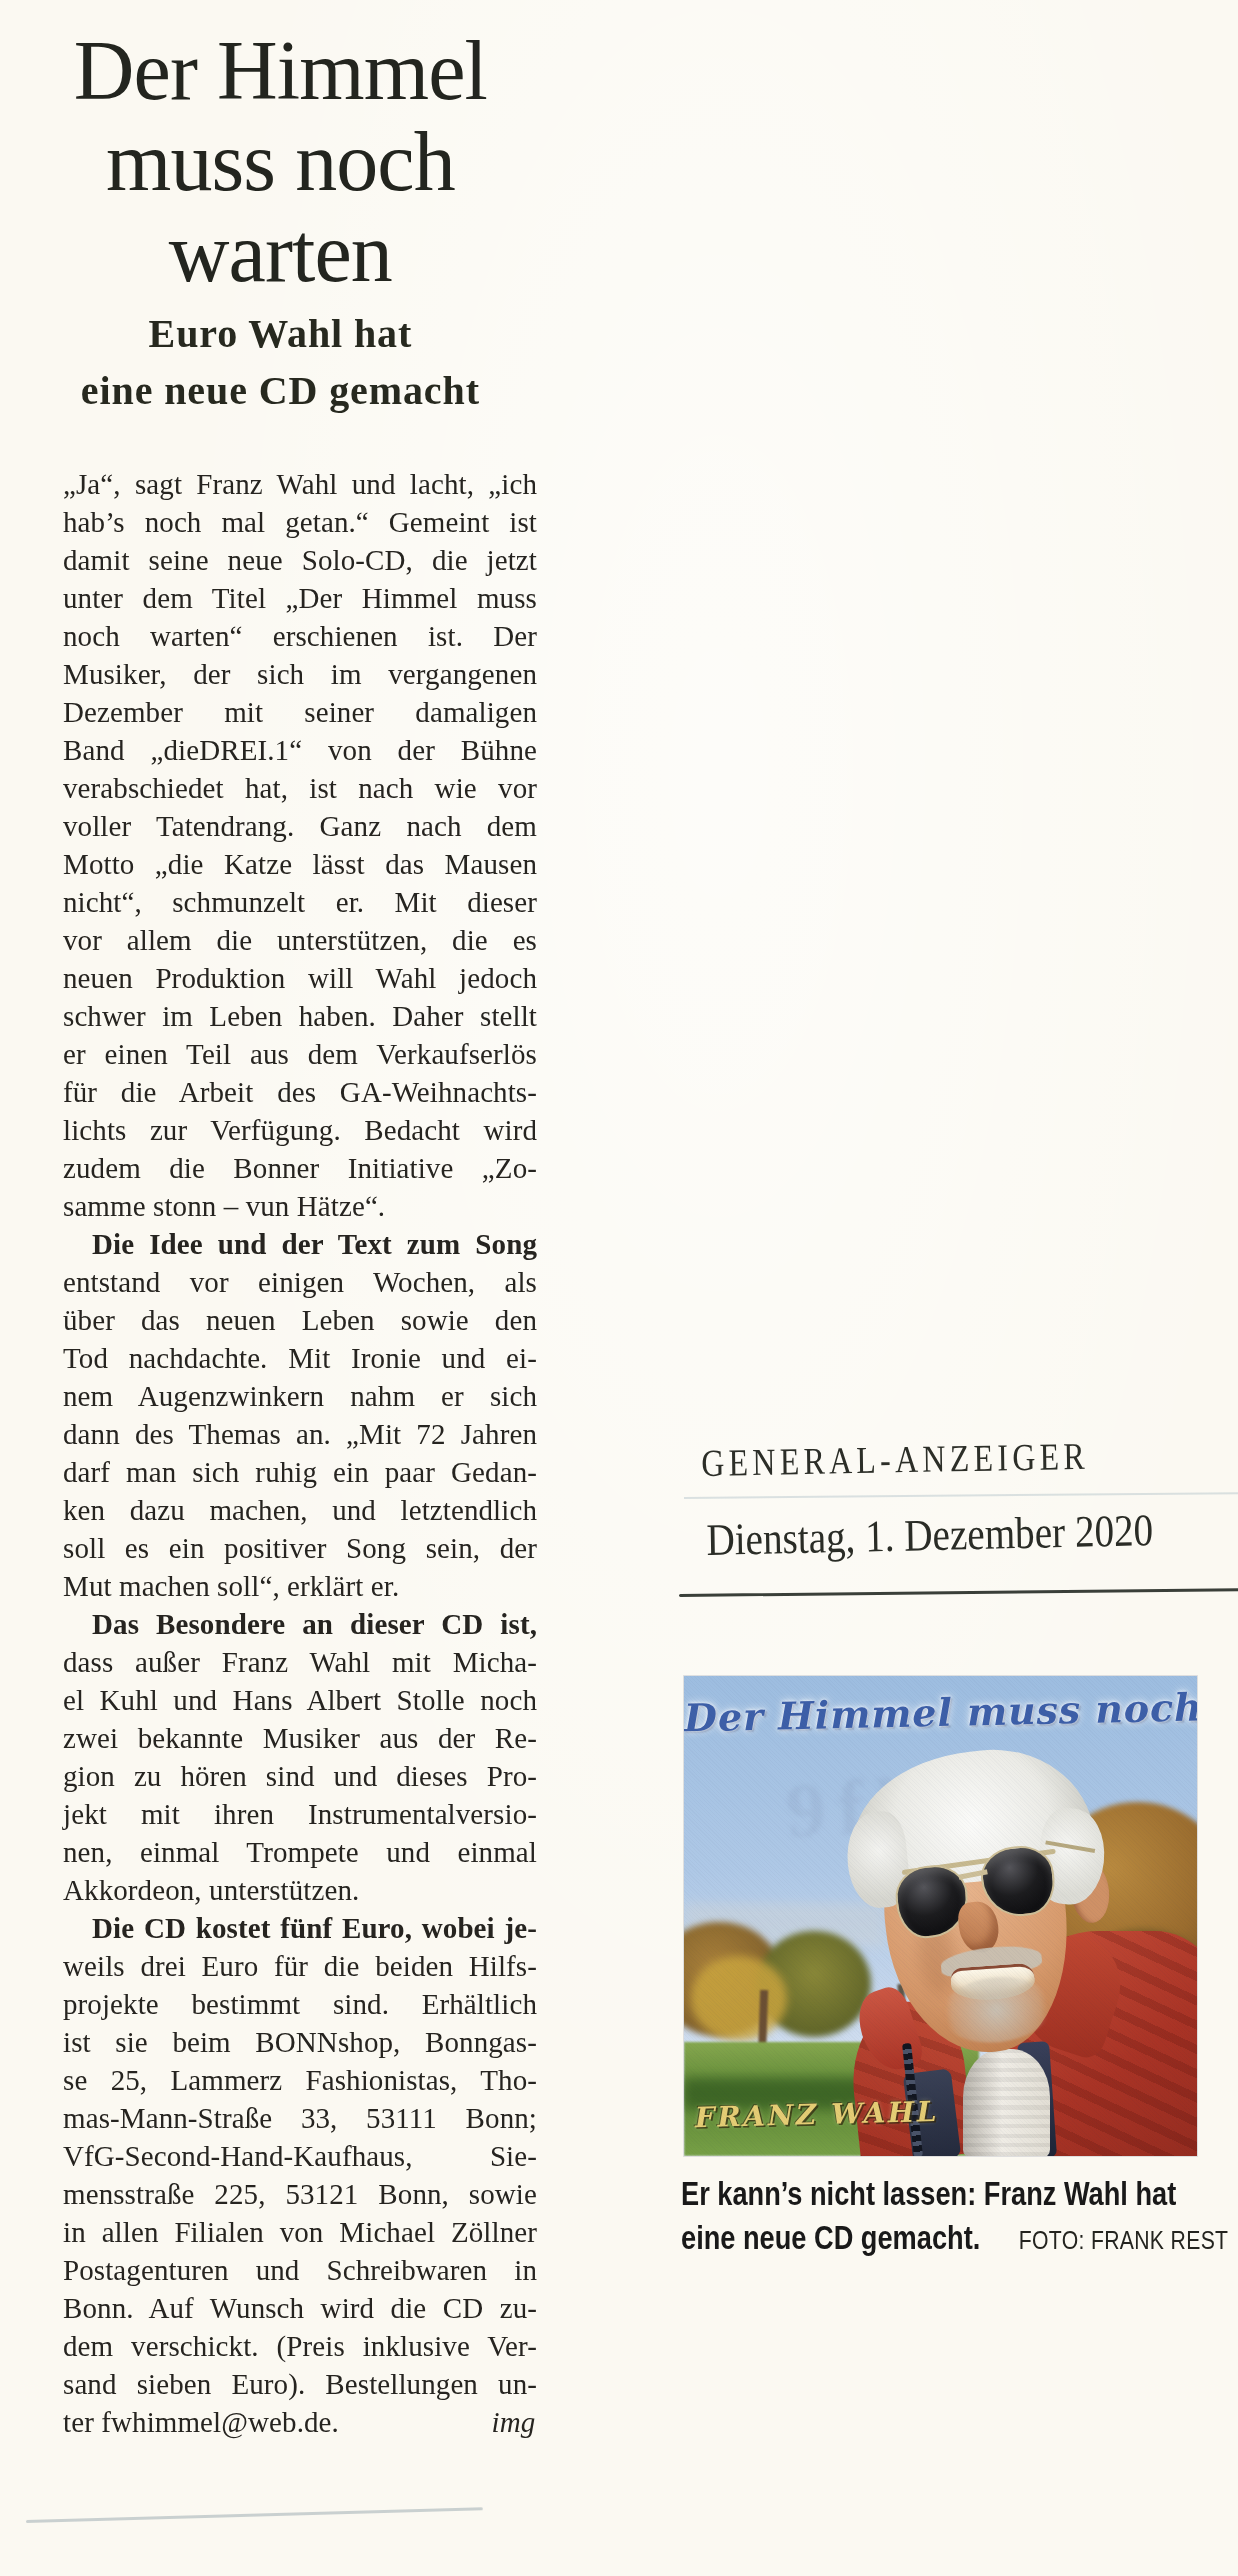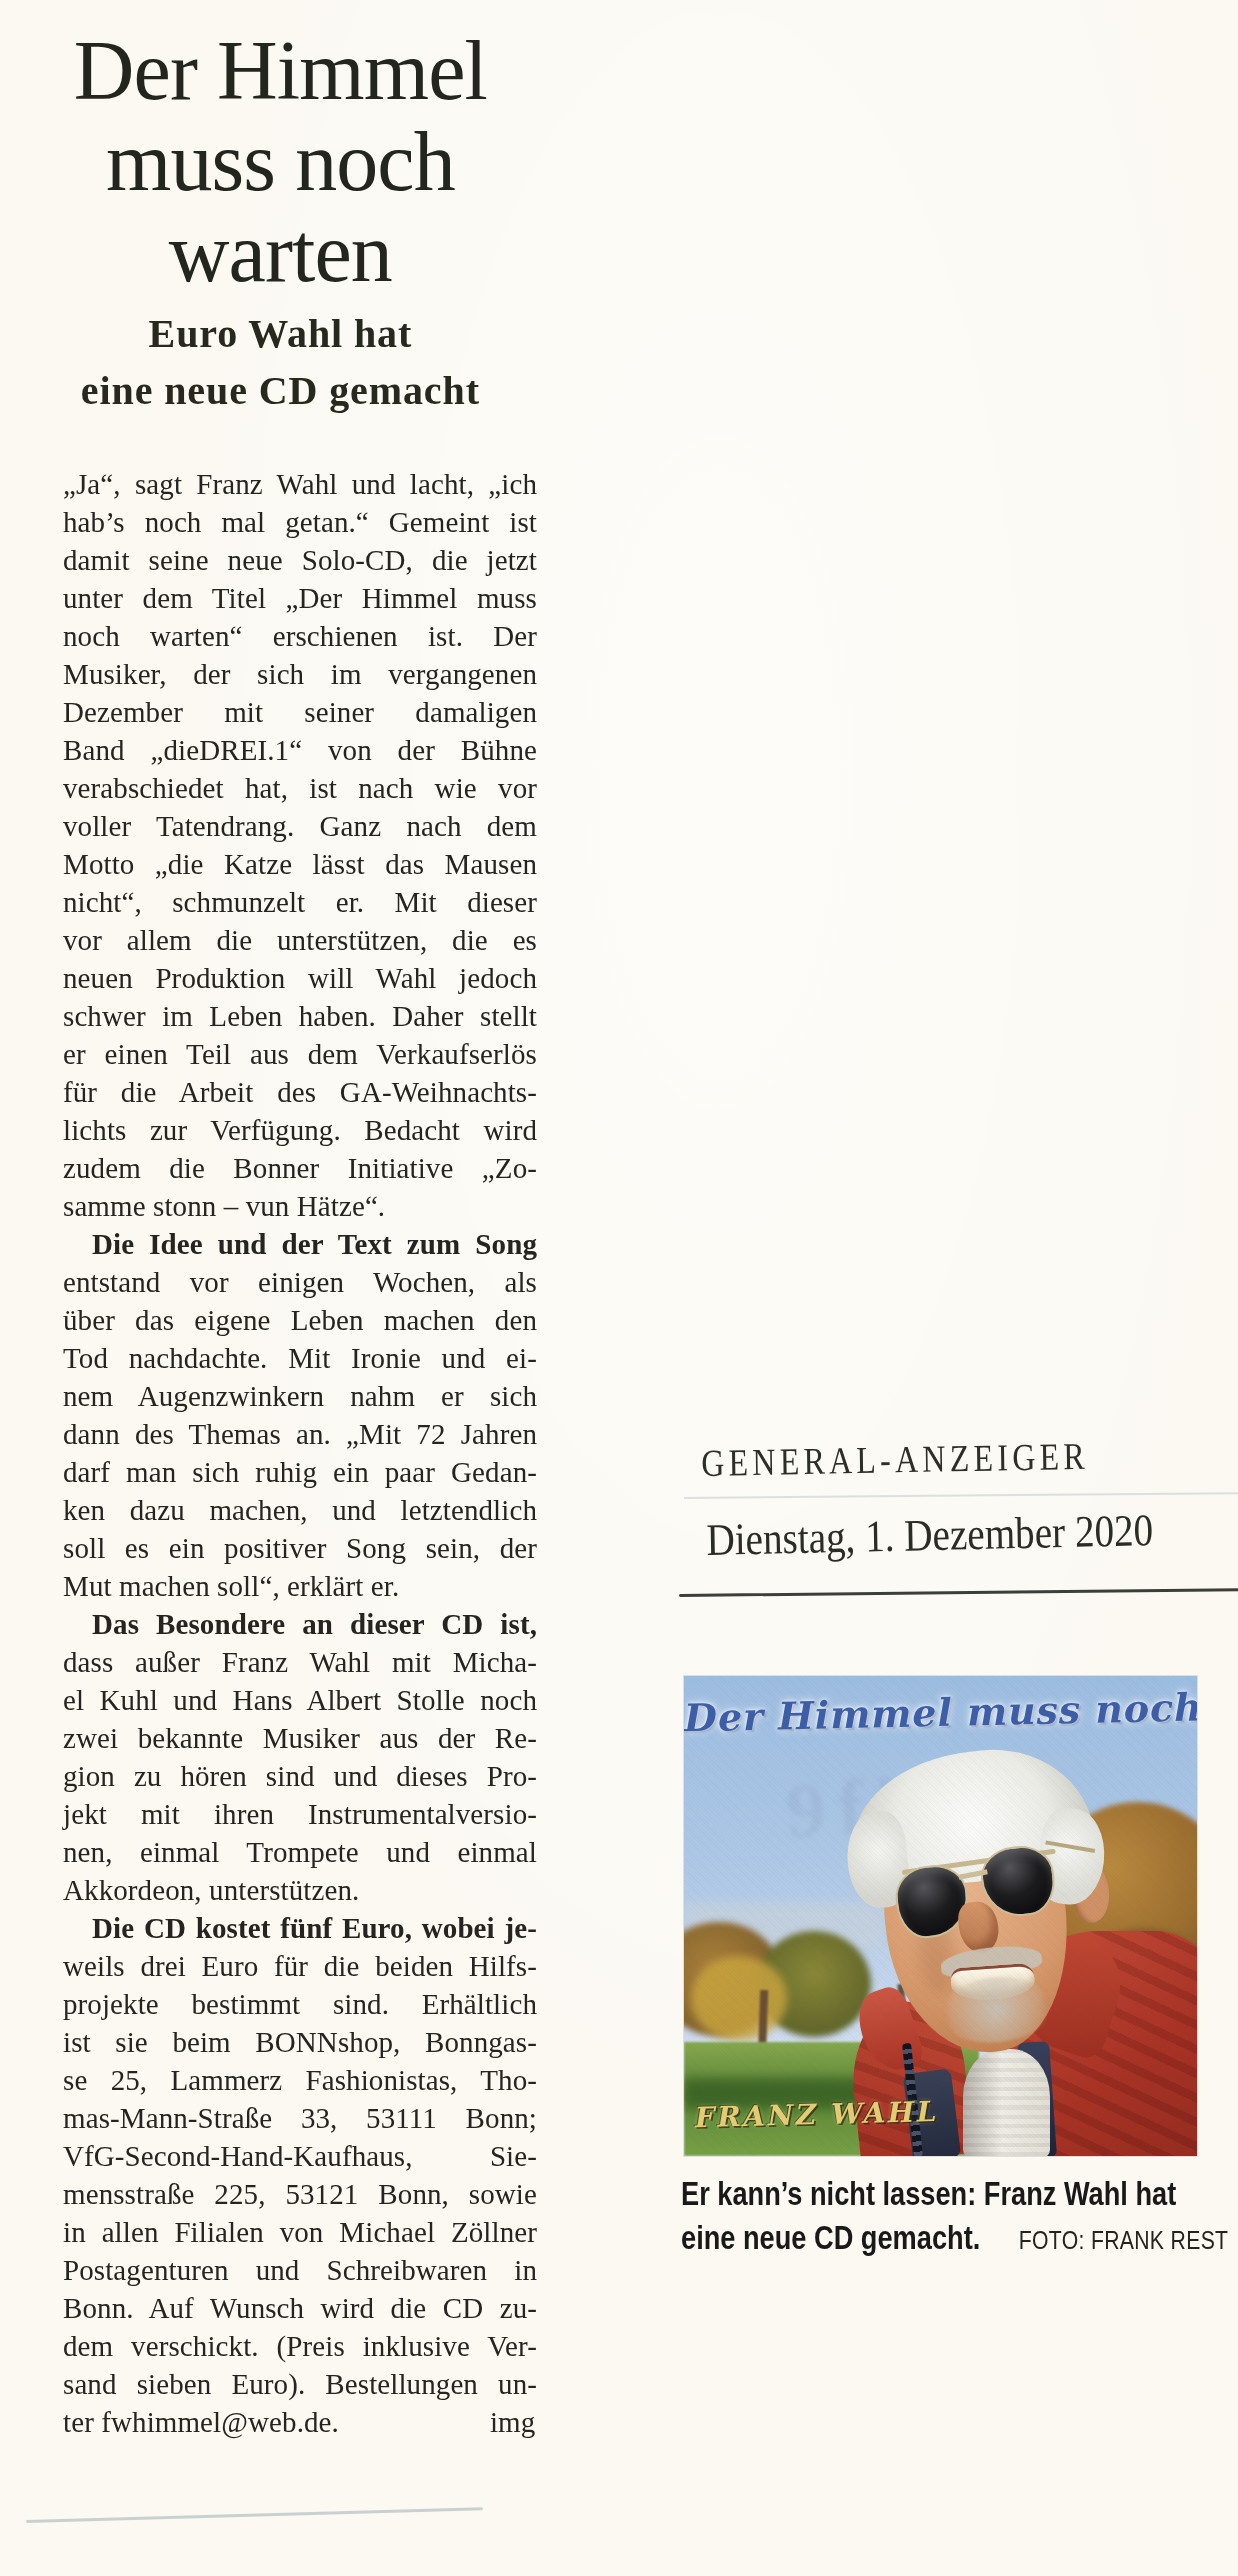--- a/index.html
+++ b/index.html
@@ -27,21 +27,21 @@
   }
   .article-body {
     position:absolute; left:19px; top:465px; width:518px;
     font-size:29px; line-height:38px; color:#262420;
     letter-spacing:0.1px;
   }
   .article-body .line { text-align:justify; text-align-last:justify; white-space:normal;margin-left:44px; }
   .article-body .line.last { text-align:left; text-align-last:left; }
   .para.indent .line:first-child { text-indent:29px;font-weight:bold; }
   .sigline { display:flex; justify-content:space-between; align-items:flex-start; }
-  .sigline .sig { padding-right:1.7px; }
+  .sigline .sig { font-style:italic; padding-right:1.7px; }
 
   
   .masthead-name {
     position:absolute; left:701px; top:1441px;
     font-size:38px; letter-spacing:5.1px; color:#2c2e28; white-space:nowrap;
     transform:scaleX(.84) rotate(-.9deg); transform-origin:left top;
   }
   .masthead-faintline {
     position:absolute; left:684px; top:1497px; width:555px; height:1.7px;
     background:rgba(140,165,178,.30); transform:rotate(-.5deg); transform-origin:left;
@@ -216,21 +216,21 @@
       <div class="line">schwer im Leben haben. Daher stellt</div>
       <div class="line">er einen Teil aus dem Verkaufserlös</div>
       <div class="line">für die Arbeit des GA-Weihnachts-</div>
       <div class="line">lichts zur Verfügung. Bedacht wird</div>
       <div class="line">zudem die Bonner Initiative „Zo-</div>
       <div class="line last">samme stonn – vun Hätze“.</div>
     </div>
     <div class="para indent">
       <div class="line">Die Idee und der Text zum Song</div>
       <div class="line">entstand vor einigen Wochen, als</div>
-      <div class="line">über das eigene Leben machen den</div>
+      <div class="line">über das neuen Leben sowie den</div>
       <div class="line">Tod nachdachte. Mit Ironie und ei-</div>
       <div class="line">nem Augenzwinkern nahm er sich</div>
       <div class="line">dann des Themas an. „Mit 72 Jahren</div>
       <div class="line">darf man sich ruhig ein paar Gedan-</div>
       <div class="line">ken dazu machen, und letztendlich</div>
       <div class="line">soll es ein positiver Song sein, der</div>
       <div class="line last">Mut machen soll“, erklärt er.</div>
     </div>
     <div class="para indent">
       <div class="line">Das Besondere an dieser CD ist,</div>

